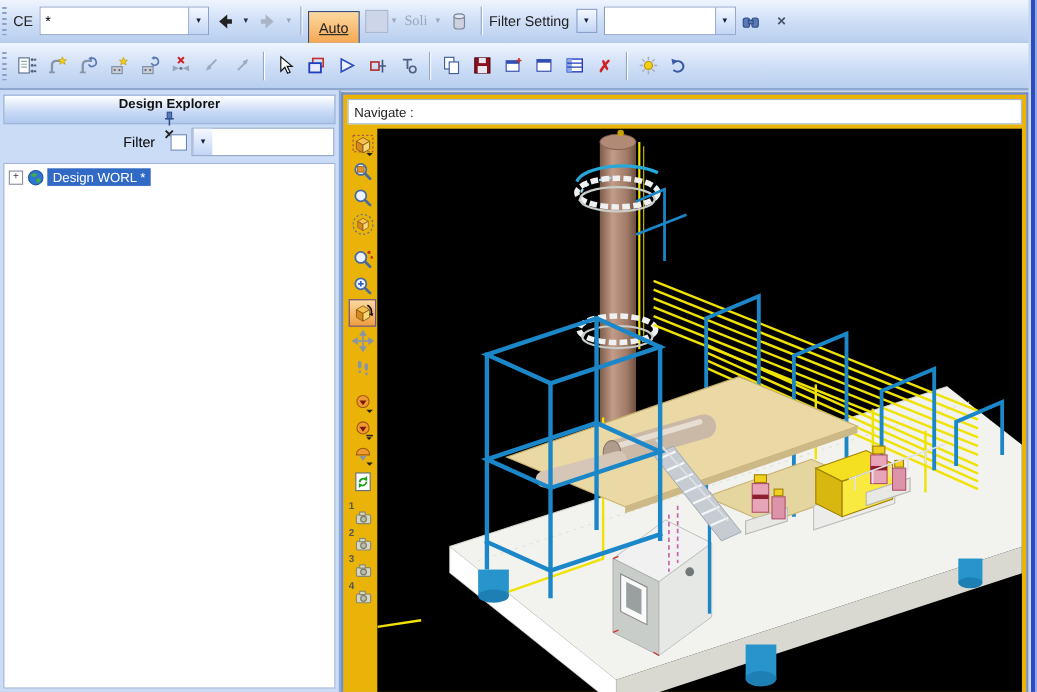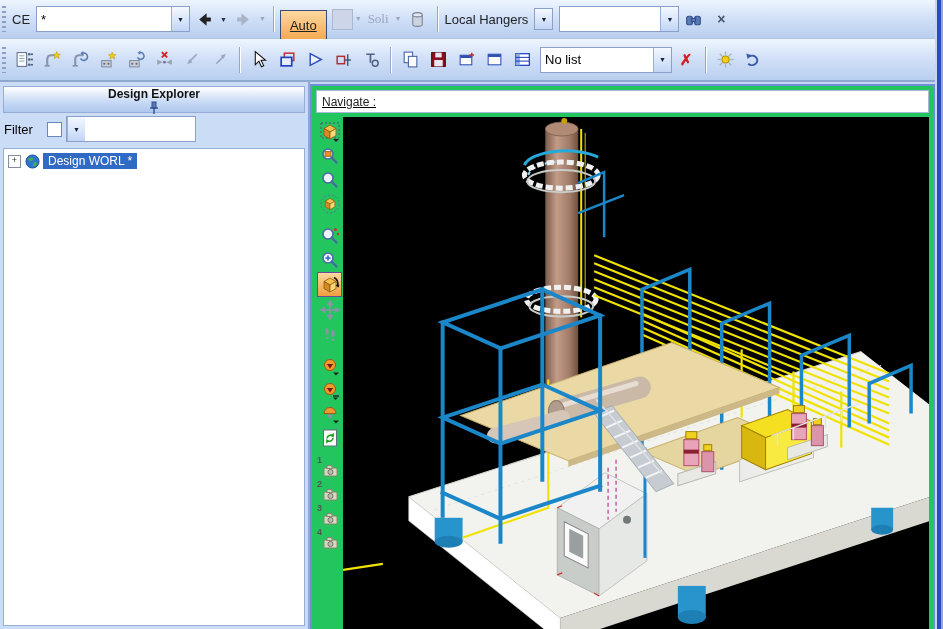--- a/index.html
+++ b/index.html
@@ -35,32 +35,32 @@
 
   
   #explorer{position:absolute;left:0;top:82px;width:308px;bottom:0;
             background:#cbdcf6;border-right:2px solid #8fa8cf;}
   .exp-head{height:25px;margin:4px 3px 0 3px;display:flex;align-items:center;
             background:linear-gradient(#ffffff,#c7d9f5 60%,#b0c8ee);
             border:1px solid #96aed6;font-weight:bold;font-size:12px;padding:0 6px;color:#111;flex-direction:column;}
   .exp-head .sp{flex:1;}
   .hd-ic{width:18px;height:16px;display:flex;align-items:center;justify-content:center;
          font-size:12px;color:#222;}
-  .exp-filter{height:32px;display:flex;align-items:center;font-size:13px;padding:0 4px;}
+  .exp-filter{height:32px;display:flex;align-items:center;font-size:13px;padding:0 4px;justify-content:flex-end;}
   .cb{width:13px;height:13px;background:#fff;border:1px solid #6a87b8;margin:0 4px 0 14px;}
   .exp-tree{position:absolute;top:66px;left:3px;right:3px;bottom:3px;background:#fff;
             border:1px solid #96aed6;font-size:12px;padding:3px 2px;}
   .trow{display:flex;align-items:center;height:18px;}
   .plus{width:11px;height:11px;border:1px solid #848ea0;background:#fff;font-size:9px;
         line-height:9px;text-align:center;margin:0 4px 0 2px;color:#333;}
   .sel{background:#316ac5;color:#fff;padding:1px 5px;margin-left:3px;}
 
   
   #nav{position:absolute;left:310px;top:84px;right:8px;bottom:0;
-       background:#22c55e;border:2px solid #6d8ed8;border-bottom:0;text-decoration:underline;}
+       background:#eab308;border:2px solid #6d8ed8;border-bottom:0;}
   .nav-title{height:21px;background:#fff;border:1px solid #a8b8d8;margin:4px 4px 2px 4px;
              display:flex;align-items:center;font-size:12px;padding:0 5px;color:#222;}
   .nav-body{position:absolute;top:31px;left:4px;right:4px;bottom:0;display:flex;}
   .vstrip{width:27px;display:flex;flex-direction:column;align-items:center;padding-top:3px;}
   .vi{width:23px;height:23px;display:flex;align-items:center;justify-content:center;
       position:relative;margin-bottom:1px;}
   .vi svg{width:20px;height:20px;}
   .vi.active{background:linear-gradient(#fcd8a0,#ef9f3e);border:1px solid #6a4a9a;}
   .vi.gap{margin-top:8px;}
   .cam-n{position:absolute;left:-1px;top:-3px;font-size:9px;font-weight:bold;color:#555;}
@@ -126,21 +126,21 @@
   <span class="caret dis">▼</span>
   <span class="soli dis">Soli</span>
   <span class="caret dis">▼</span>
   <div class="tbtn">
     <svg viewBox="0 0 18 18">
         <path d="M4.5 4.5 V13.5 A4.5 2 0 0 0 13.5 13.5 V4.5" fill="#ccd2de" stroke="#7a8498"></path>
       <ellipse cx="9" cy="4.5" rx="4.5" ry="2" fill="#e4e8f0" stroke="#7a8498"></ellipse>
       </svg>
   </div>
   <div class="sep"></div>
-  <span class="lbl">Local Hangers</span>
+  <span class="lbl">Filter Setting</span>
   <div class="arw" style="height:20px;border:1px solid #8aa0c8">▼</div>
   <div class="combo" style="width:118px;margin-left:6px">
     <input value="" style="">
     <div class="arw">▼</div>
   </div>
   <div class="tbtn">
     <svg viewBox="0 0 18 18">
         <rect x="2.5" y="6" width="5.5" height="8" rx="2" fill="#5b79b4" stroke="#31508c"></rect>
       <rect x="10" y="6" width="5.5" height="8" rx="2" fill="#5b79b4" stroke="#31508c"></rect>
       <rect x="7" y="8" width="4" height="3" fill="#5b79b4" stroke="#31508c"></rect>
@@ -272,24 +272,20 @@
       <rect x="3" y="4" width="12" height="2.6" fill="#3050b0"></rect>
       </svg>
   </div>
   <div class="tbtn">
     <svg viewBox="0 0 18 18">
         <rect x="2.5" y="3.5" width="13" height="11" fill="#fff" stroke="#2040c0" stroke-width="1.2"></rect>
       <rect x="2.5" y="3.5" width="4" height="11" fill="#8fa8e8"></rect>
       <line x1="2.5" y1="7" x2="15.5" y2="7" stroke="#2040c0"></line>
         <line x1="2.5" y1="10.5" x2="15.5" y2="10.5" stroke="#2040c0"></line>
       </svg>
-  </div>
-  <div class="combo" style="width:130px;margin-left:4px">
-    <input value="No list" style="">
-    <div class="arw">▼</div>
   </div>
   <div class="tbtn redx">✗</div>
   <div class="sep"></div>
   <div class="tbtn">
     <svg viewBox="0 0 18 18">
         <g stroke="#a8b0c0" stroke-width="1.3">
       <line x1="9" y1="1.5" x2="9" y2="4.5"></line>
           <line x1="9" y1="13.5" x2="9" y2="16.5"></line>
       <line x1="1.5" y1="9" x2="4.5" y2="9"></line>
           <line x1="13.5" y1="9" x2="16.5" y2="9"></line>

